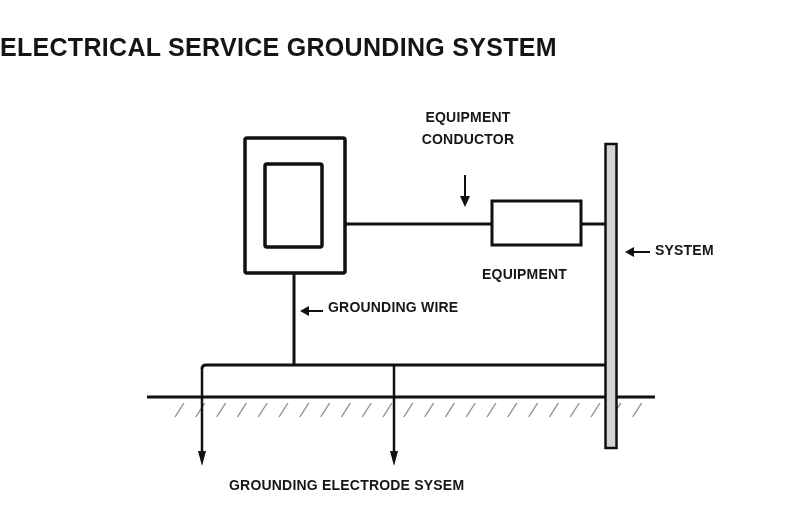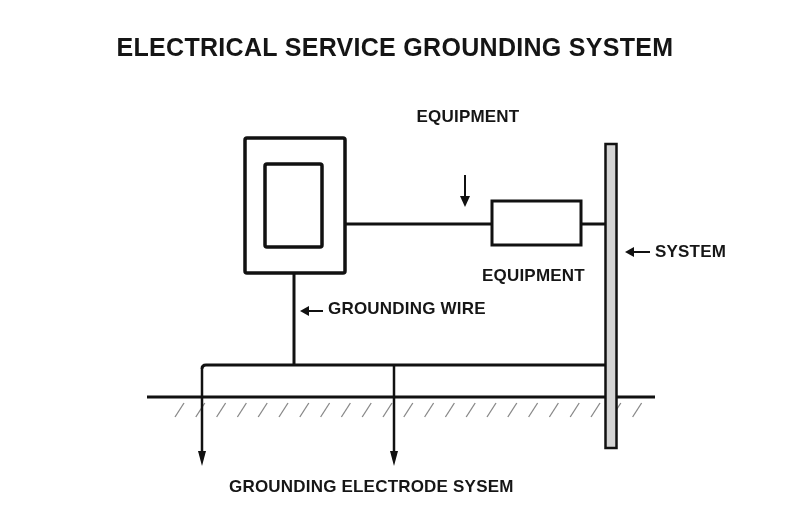--- a/index.html
+++ b/index.html
@@ -1,18 +1,18 @@
 <!DOCTYPE html>
 <html><head>
 <meta charset="utf-8">
 <style>
   html, body { margin: 0; padding: 0; background: #ffffff; }
   body { width: 790px; height: 526px; position: relative; overflow: hidden; font-family: "Liberation Sans", "DejaVu Sans", sans-serif; color: #111; }
-  .title { position: absolute; left: 0; width: 790px; top: 33px; text-align: center; font-size: 25px; font-weight: bold; letter-spacing: 0.3px; color: #151515; }
-  .lbl { position: absolute; font-weight: bold; font-size: 17px; color: #161616; white-space: nowrap; letter-spacing: 0.2px; }
+  .title { position: absolute; left: 0; width: 790px; top: 33px; font-size: 25px; font-weight: bold; letter-spacing: 0.3px; color: #151515; }
+  .lbl { position: absolute; font-weight: bold; font-size: 14px; color: #161616; white-space: nowrap; letter-spacing: 0.2px; }
   .lbl-egc { left: 388px; top: 106px; width: 160px; text-align: center; line-height: 22px; }
   .lbl-egc span { display: block; }
   .lbl-equip { left: 482px; top: 266px; }
   .lbl-bond { left: 655px; top: 242px; }
   .lbl-gw { left: 328px; top: 299px; }
   .lbl-ges { left: 229px; top: 477px; }
   svg.diagram { position: absolute; left: 0; top: 0; }
 </style>
 </head>
 <body>
@@ -84,17 +84,18 @@
   <rect x="605.5" y="144" width="11" height="304" fill="#d4d4d4" stroke="#111" stroke-width="2.5"></rect>
 
   <g>
     <line x1="632" y1="252" x2="650" y2="252" stroke="#111" stroke-width="2"></line>
     <polygon points="625,252 634,247 634,257" fill="#111"></polygon>
   </g>
 </svg>
 
 <div class="lbl lbl-egc">
   <span>EQUIPMENT</span>
+  <span>CONDUCTOR</span>
 </div>
 <div class="lbl lbl-equip">EQUIPMENT</div>
 <div class="lbl lbl-bond">SYSTEM</div>
 <div class="lbl lbl-gw">GROUNDING WIRE</div>
 <div class="lbl lbl-ges">GROUNDING ELECTRODE SYSEM</div>
 
 </body></html>

